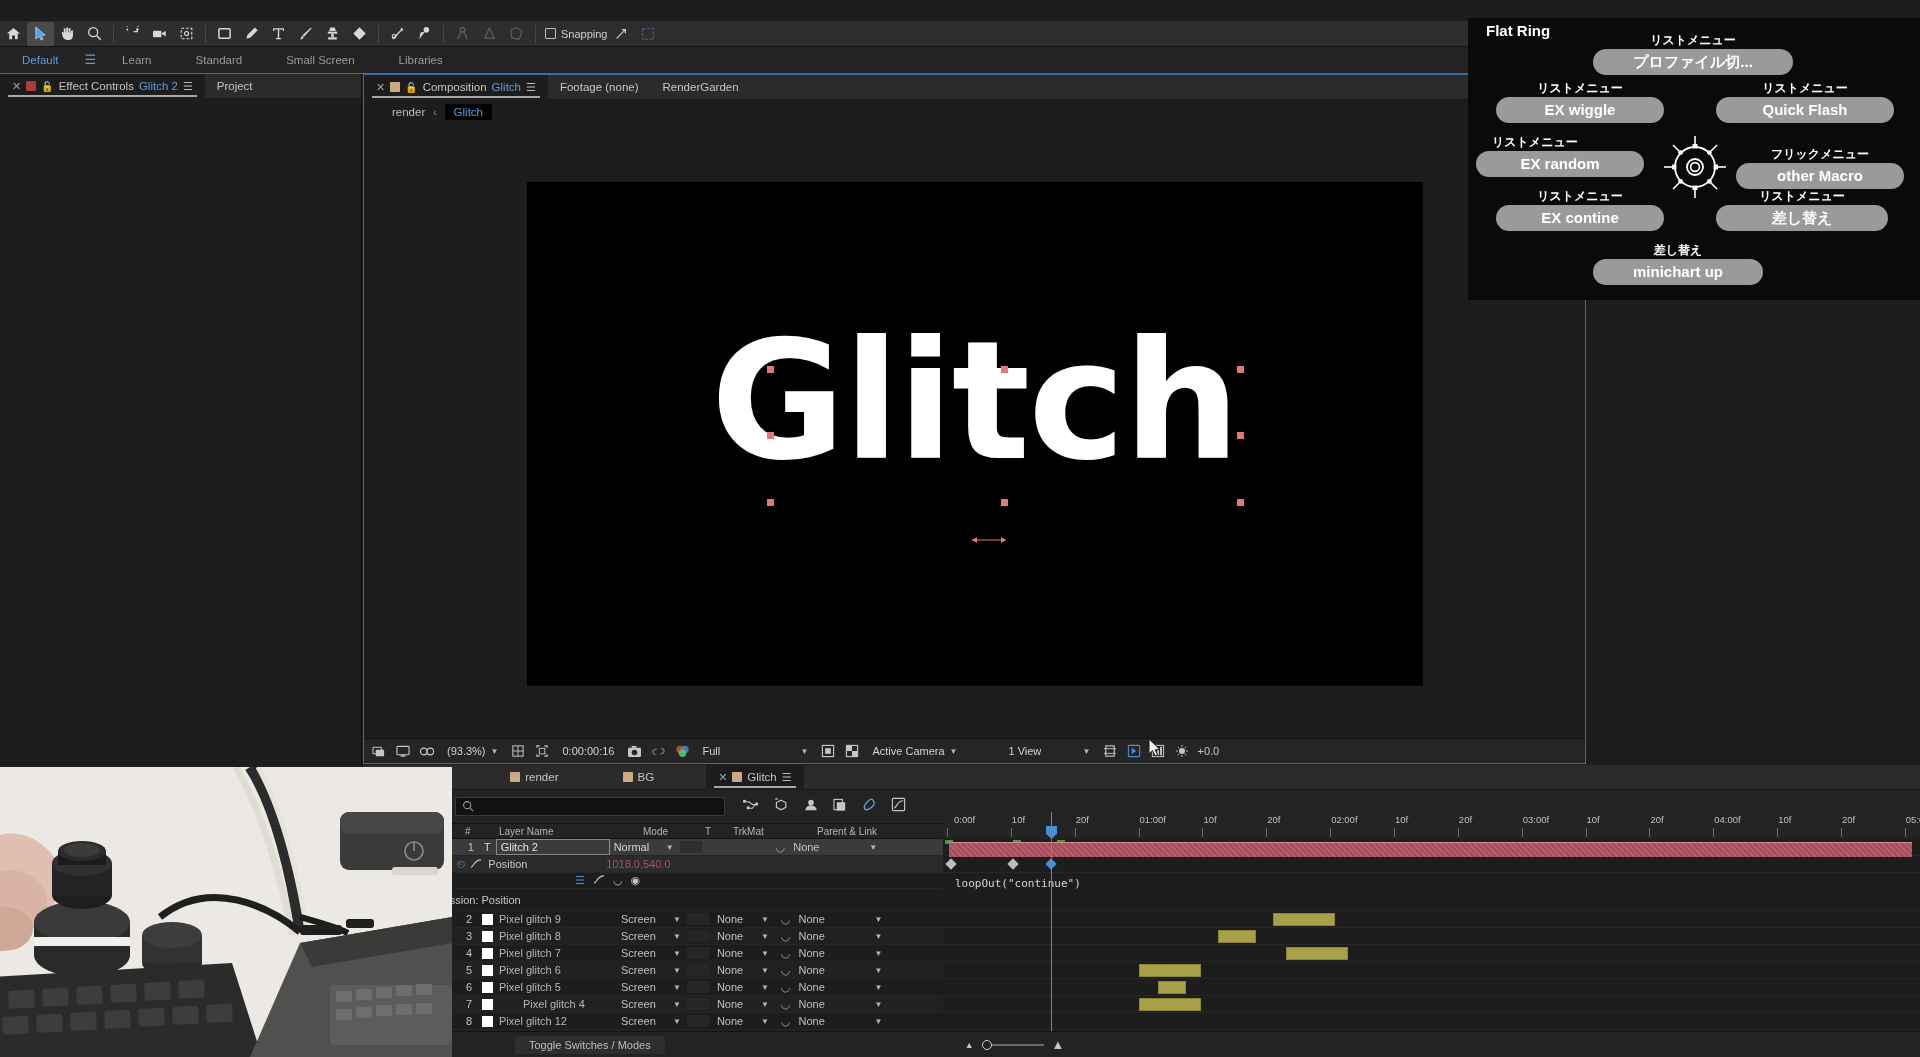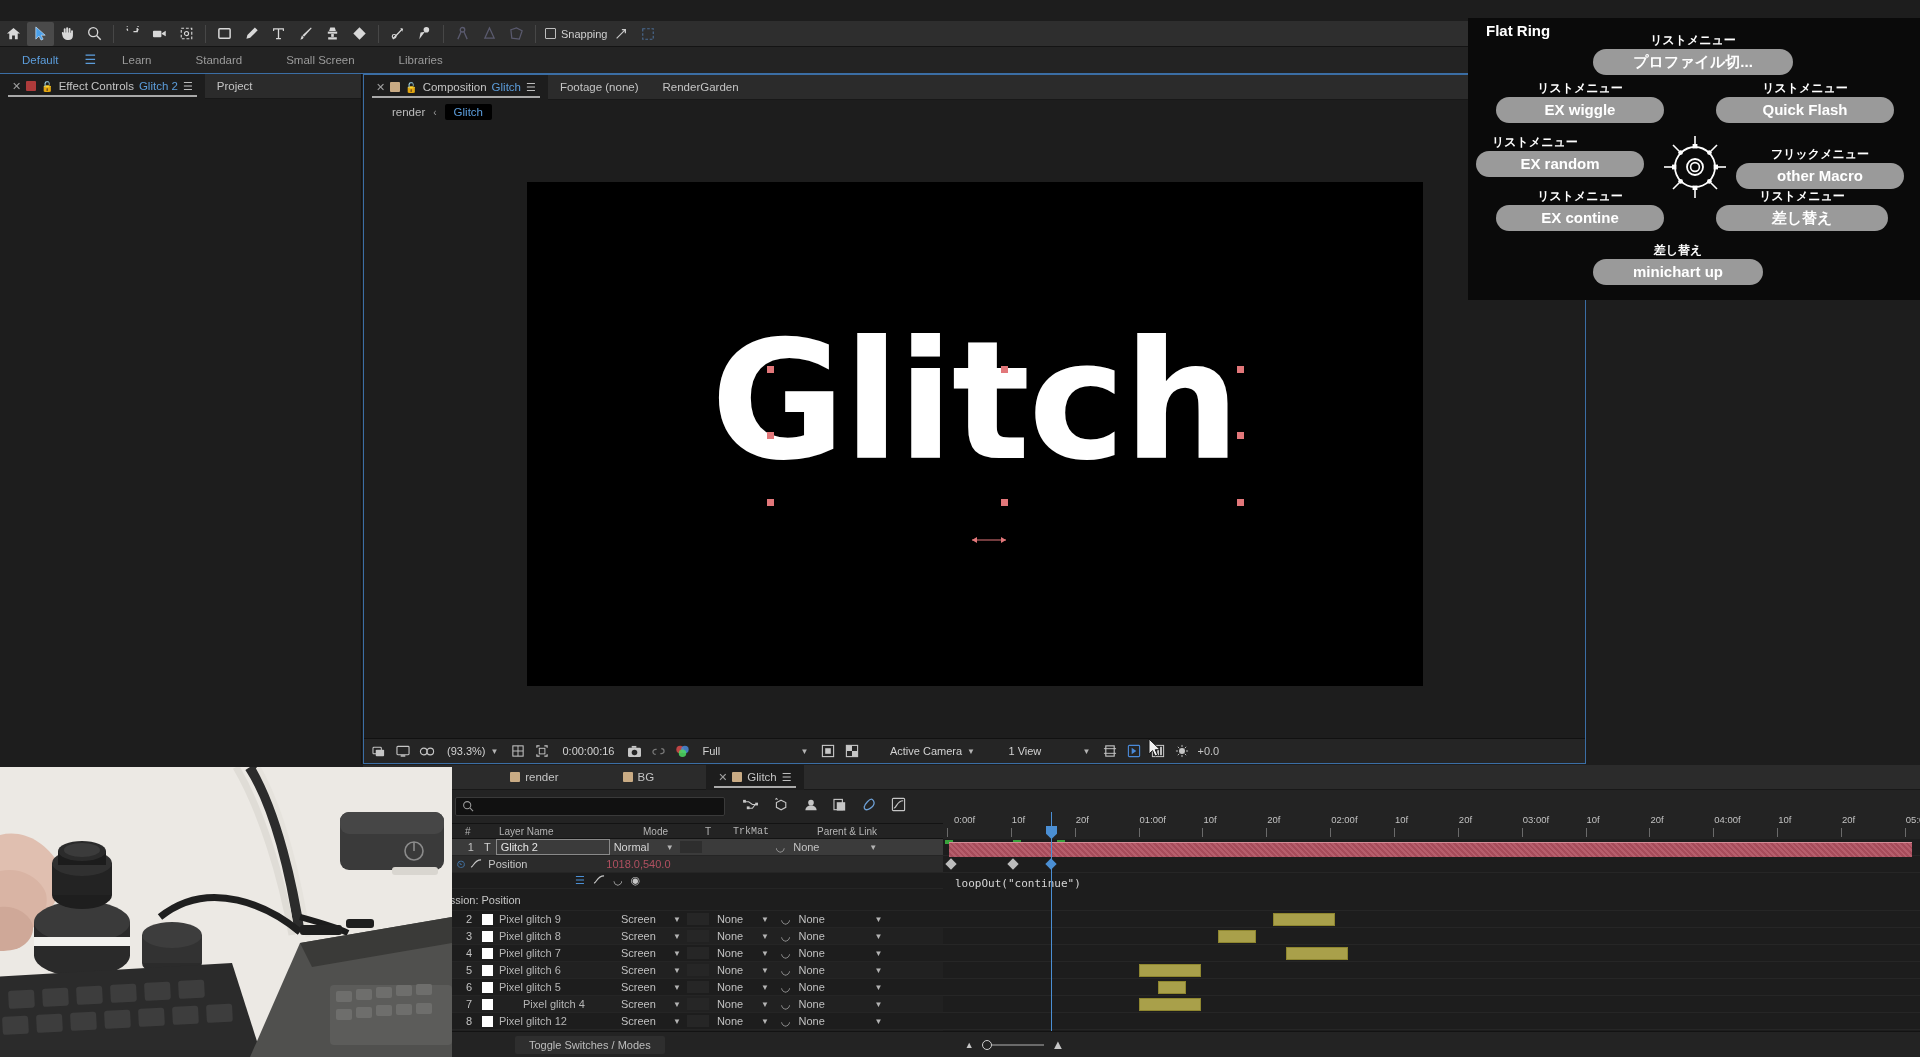--- a/index.html
+++ b/index.html
@@ -421,21 +421,21 @@
             <rect x="4.5" y="4.5" width="6" height="6" fill="#c6c6c6"></rect>
           </svg>
       </span>
       <span class="cbtn">
         <svg width="14" height="14" viewBox="0 0 15 15">
             <rect x="1.5" y="1.5" width="12" height="12" fill="none" stroke="#c6c6c6" stroke-width="1.2"></rect>
             <rect x="1.5" y="1.5" width="6" height="6" fill="#c6c6c6"></rect>
             <rect x="7.5" y="7.5" width="6" height="6" fill="#c6c6c6"></rect>
           </svg>
       </span>
-      <span class="csel" style="width:130px;justify-content:center;">
+      <span class="csel" style="width:130px;justify-content:flex-start;">
         <span>Active Camera</span>
         <span class="chev">▼</span>
       </span>
       <span class="csel" style="width:92px;justify-content:space-between;">
         <span>1 View</span>
         <span class="chev">▼</span>
       </span>
       <span class="cbtn">
         <svg width="14" height="14" viewBox="0 0 15 15">
             <rect x="3" y="2" width="9" height="11" fill="none" stroke="#c6c6c6" stroke-width="1.2"></rect>
@@ -568,21 +568,21 @@
       <span style="margin-left:16px;">
         <svg width="11" height="10" viewBox="0 0 12 11">
             <path d="M1 1h6l4 4.5L7 10H1z" fill="#b4b4b4"></path>
             <circle cx="3.4" cy="5.5" r="1" fill="#232323"></circle>
           </svg>
       </span>
       <span style="margin-left:12px;width:20px;">#</span>
       <span style="margin-left:14px;width:144px;">Layer Name</span>
       <span style="width:62px;">Mode</span>
       <span style="width:28px;">T</span>
-      <span style="width:84px;font-family:Liberation Mono, monospace;">TrkMat</span>
+      <span style="width:84px;">TrkMat</span>
       <span>Parent &amp; Link</span>
     </div>
 
     <div class="rows">
 
       <div class="row" style="background:#3b3b3b;height:17px;">
         <span style="margin-left:5px;">
           <svg width="11" height="8" viewBox="0 0 12 9">
               <ellipse cx="6" cy="4.5" rx="5.2" ry="3.4" fill="none" stroke="#d2d2d2" stroke-width="1"></ellipse>
               <circle cx="6" cy="4.5" r="1.5" fill="#d2d2d2"></circle>

